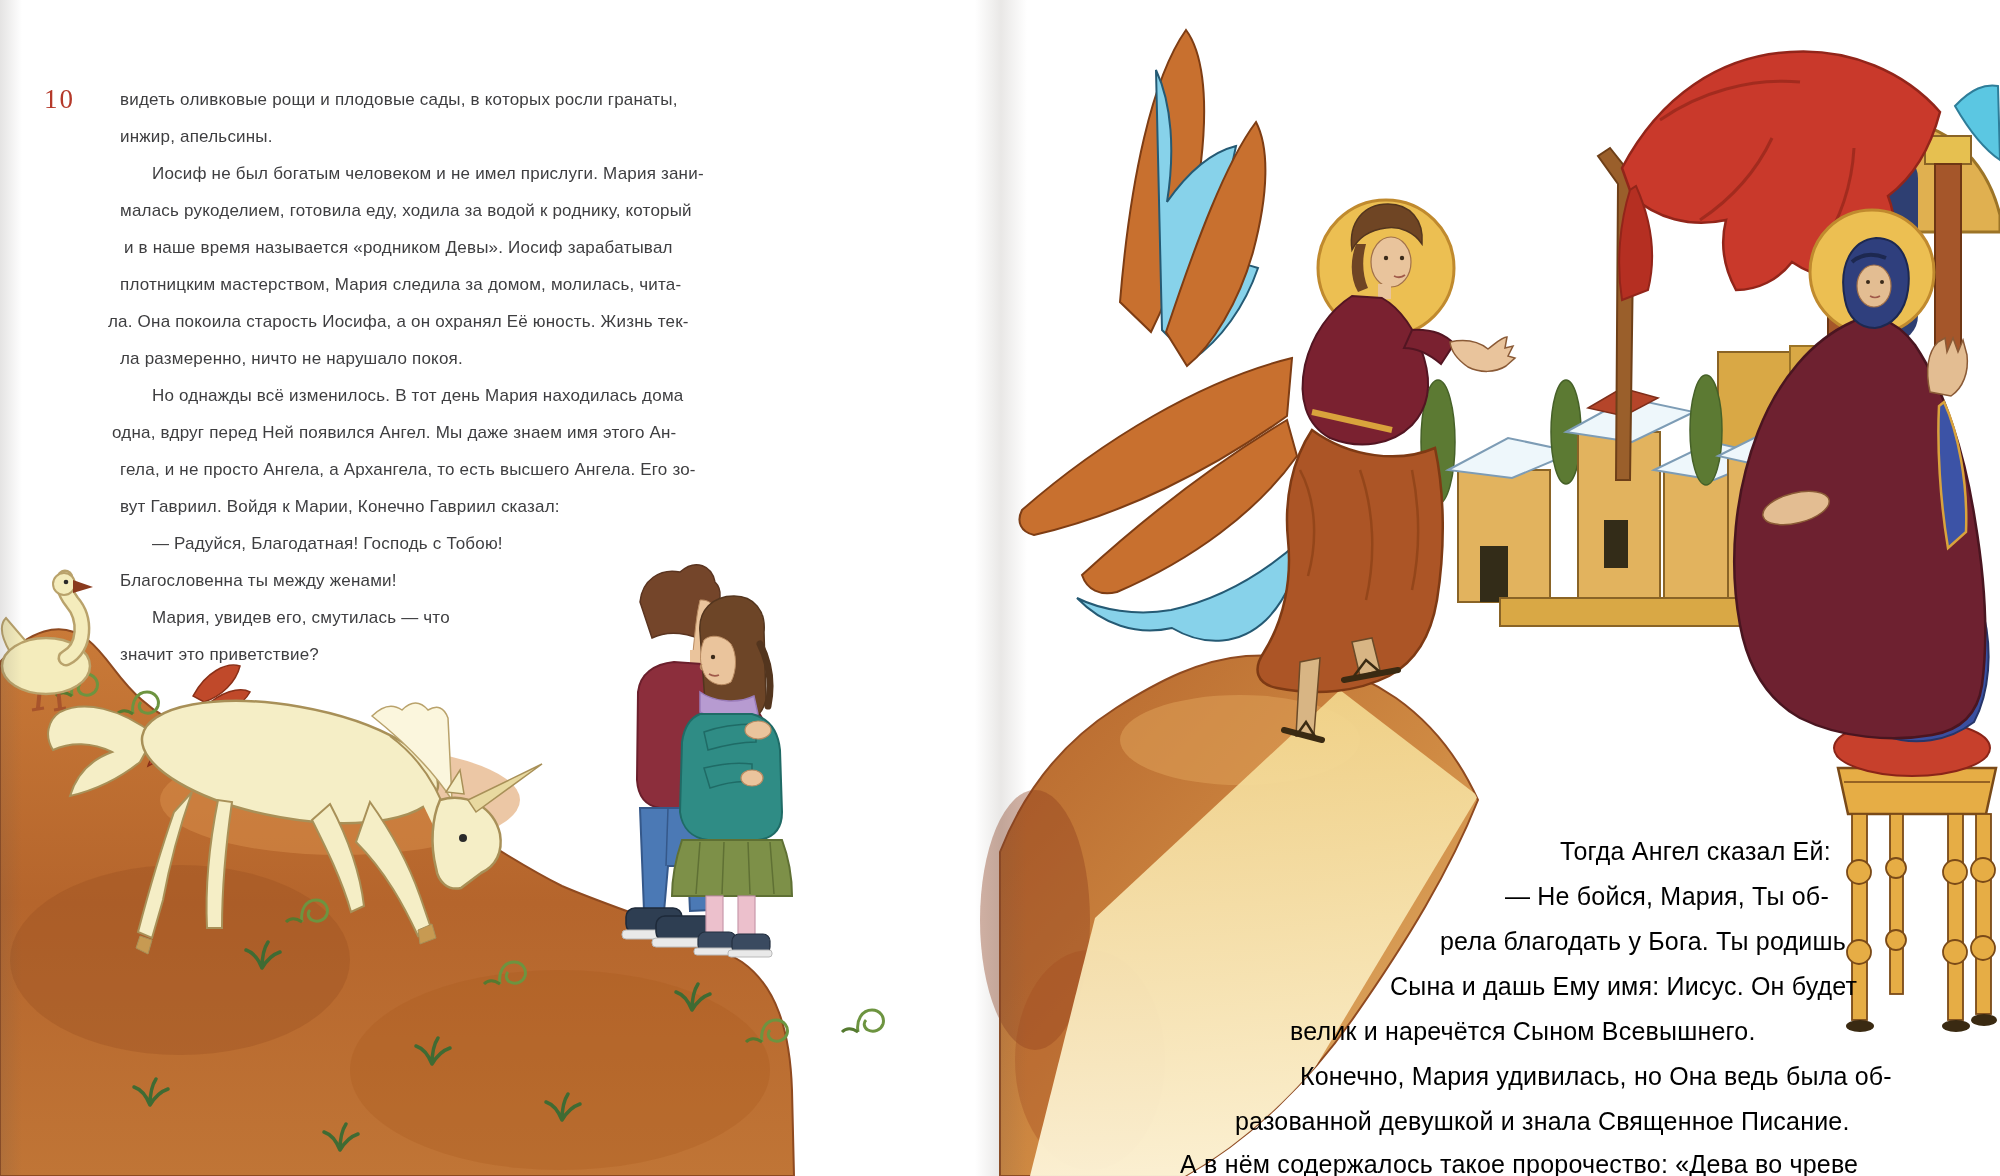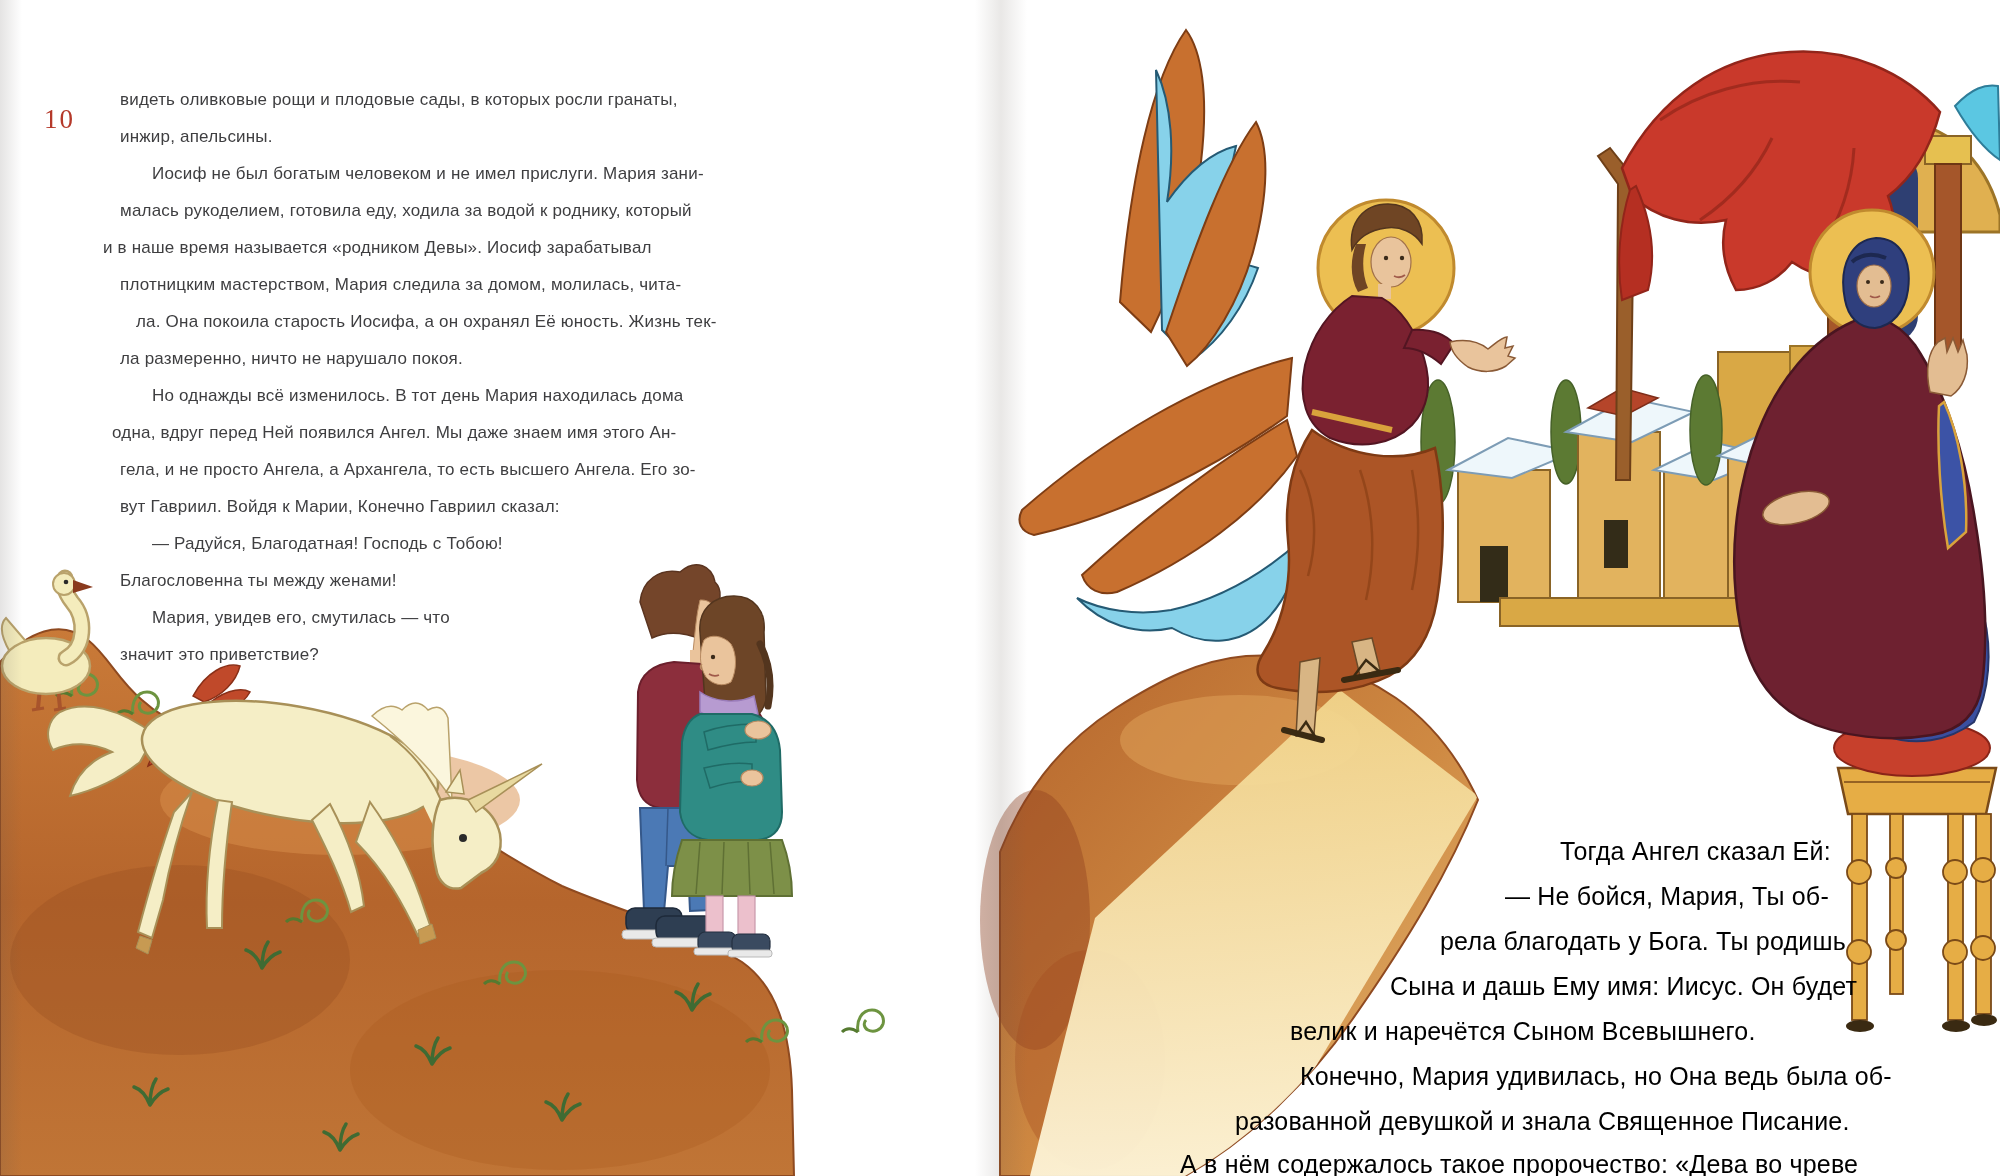--- a/index.html
+++ b/index.html
@@ -5,21 +5,21 @@
   html,body{margin:0;padding:0;background:#e8e4de;}
   .canvas{
     position:relative;width:2000px;height:1176px;background:#ffffff;
     overflow:hidden;font-family:"Liberation Sans", sans-serif;
   }
   .edge-shade{position:absolute;top:0;left:0;width:22px;height:100%;
     background:linear-gradient(90deg,rgba(90,85,80,.16),rgba(90,85,80,0));pointer-events:none;}
   .gutter{position:absolute;top:0;left:975px;width:52px;height:100%;
     background:linear-gradient(90deg,rgba(100,90,80,0),rgba(100,90,80,.14) 50%,rgba(100,90,80,0));}
   .pagenum{position:absolute;left:44px;top:84px;font-size:27px;color:#b5392a;
-    letter-spacing:2px;font-family:"Liberation Serif", serif;margin-top:20px;}
+    letter-spacing:2px;font-family:"Liberation Serif", serif;}
   .tl{position:absolute;white-space:nowrap;color:#3e3e40;font-size:17px;
     letter-spacing:.2px;line-height:30px;}
   .tr{position:absolute;white-space:nowrap;color:#000000;font-size:25px;
     letter-spacing:.2px;line-height:32px;}
   svg{position:absolute;top:0;left:0;}
 </style>
 </head>
 <body>
 
 <div class="canvas">
@@ -274,23 +274,23 @@
 
 <div class="edge-shade"></div>
 <div class="gutter"></div>
 
 <div class="pagenum">10</div>
 
 <div class="tl" style="left:120px;top:85px">видеть оливковые рощи и плодовые сады, в которых росли гранаты,</div>
 <div class="tl" style="left:120px;top:122px">инжир, апельсины.</div>
 <div class="tl" style="left:152px;top:159px">Иосиф не был богатым человеком и не имел прислуги. Мария зани-</div>
 <div class="tl" style="left:120px;top:196px">малась рукоделием, готовила еду, ходила за водой к роднику, который</div>
-<div class="tl" style="left:103px;top:233px">и в наше время называется «родником Девы». Иосиф зарабатывал</div>
+<div class="tl" style="left:124px;top:233px">и в наше время называется «родником Девы». Иосиф зарабатывал</div>
 <div class="tl" style="left:120px;top:270px">плотницким мастерством, Мария следила за домом, молилась, чита-</div>
-<div class="tl" style="left:136px;top:307px">ла. Она покоила старость Иосифа, а он охранял Её юность. Жизнь тек-</div>
+<div class="tl" style="left:108px;top:307px">ла. Она покоила старость Иосифа, а он охранял Её юность. Жизнь тек-</div>
 <div class="tl" style="left:120px;top:344px">ла размеренно, ничто не нарушало покоя.</div>
 <div class="tl" style="left:152px;top:381px">Но однажды всё изменилось. В тот день Мария находилась дома</div>
 <div class="tl" style="left:112px;top:418px">одна, вдруг перед Ней появился Ангел. Мы даже знаем имя этого Ан-</div>
 <div class="tl" style="left:120px;top:455px">гела, и не просто Ангела, а Архангела, то есть высшего Ангела. Его зо-</div>
 <div class="tl" style="left:120px;top:492px">вут Гавриил. Войдя к Марии, Конечно Гавриил сказал:</div>
 <div class="tl" style="left:152px;top:529px">—  Радуйся, Благодатная! Господь с Тобою!</div>
 <div class="tl" style="left:120px;top:566px">Благословенна ты между женами!</div>
 <div class="tl" style="left:152px;top:603px">Мария, увидев его, смутилась — что</div>
 <div class="tl" style="left:120px;top:640px">значит это приветствие?</div>
 

